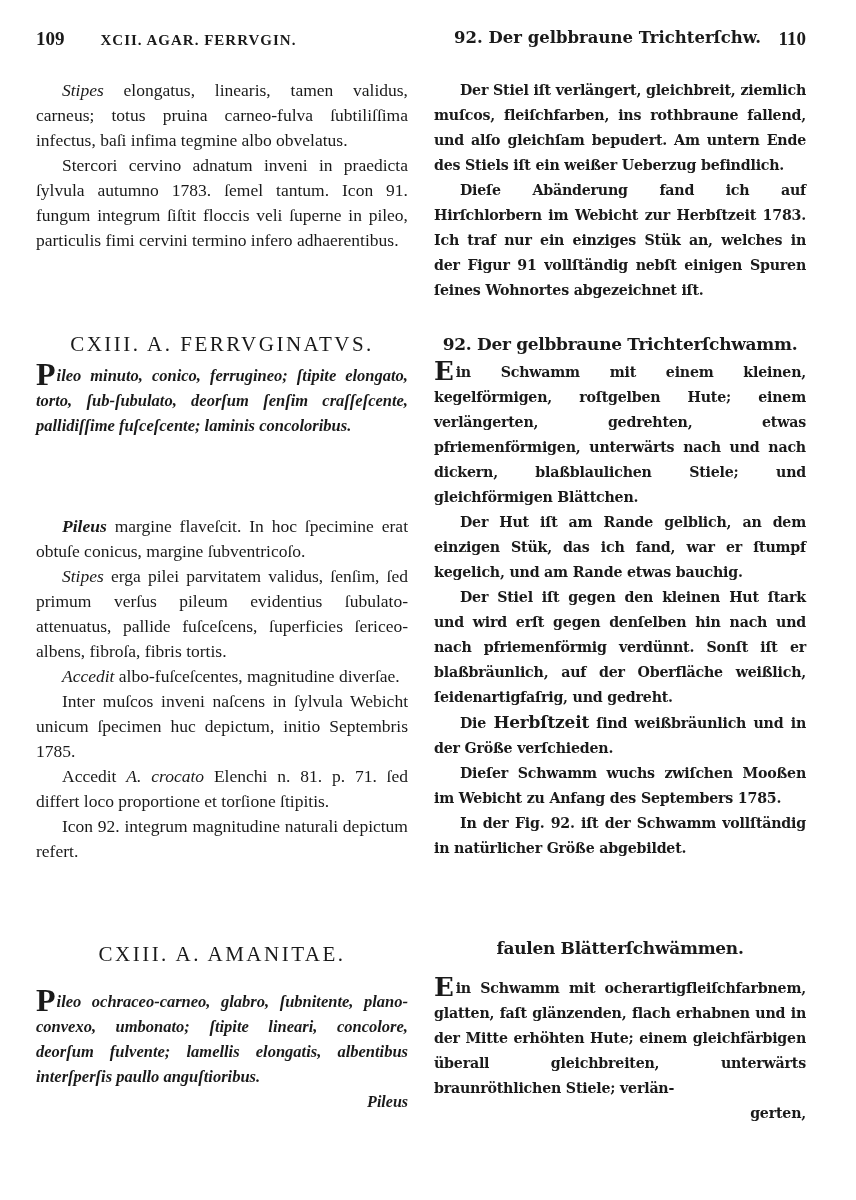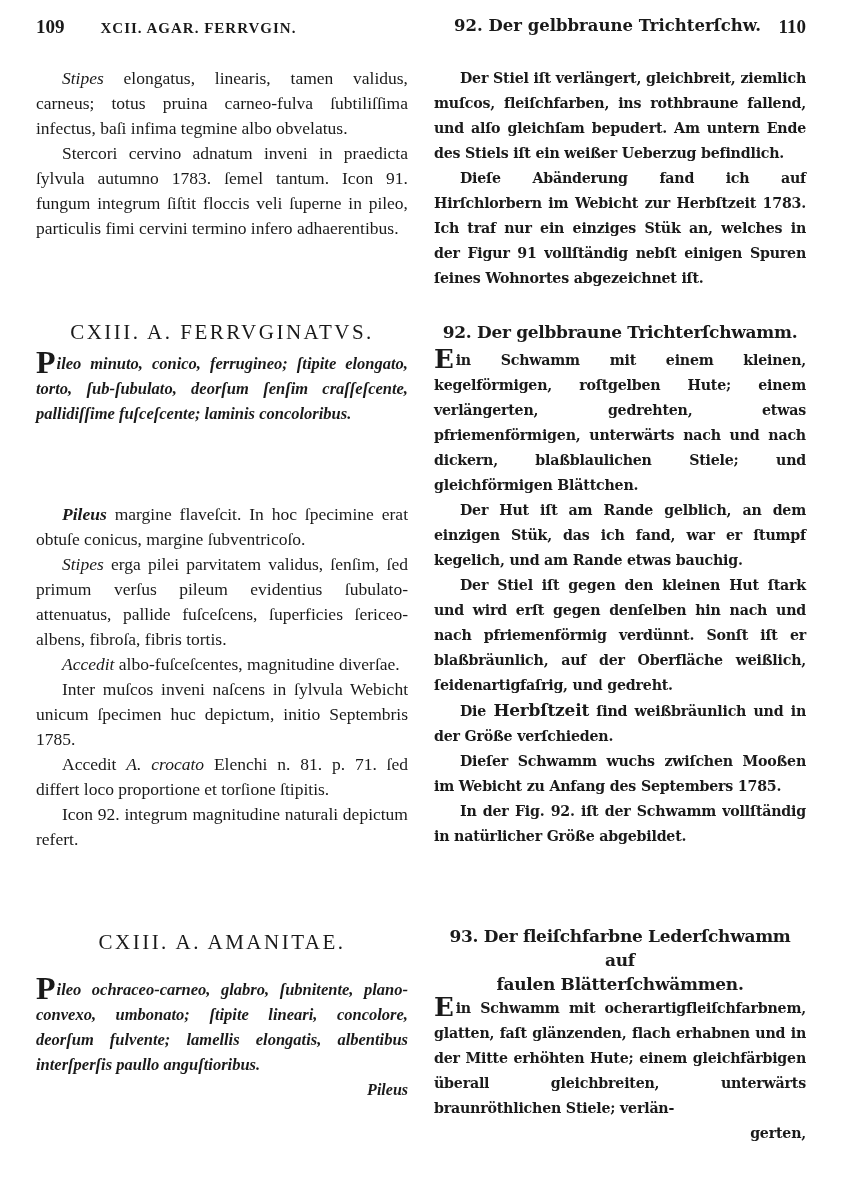--- a/index.html
+++ b/index.html
@@ -1,17 +1,17 @@
 <!DOCTYPE html>
 <html><head>
 <meta charset="utf-8">
 <style>
   html, body { margin: 0; padding: 0; background: #ffffff; }
   body { width: 856px; height: 1200px; position: relative; overflow: hidden; color: #1a1a1a; }
-  .page { position: absolute; top: 2px; width: 428px; height: 844px; box-sizing: border-box; }
+  .page { position: absolute; top: 14px; width: 428px; height: 844px; box-sizing: border-box; }
   .left { left: 0; }
   .right { left: 428px; }
 
   .latin { font-family: "Liberation Serif", "DejaVu Serif", serif; font-size: 17.5px; line-height: 25px; }
   .german { font-family: "DejaVu Serif", "Liberation Serif", serif; font-size: 14.2px; line-height: 25px; font-weight: bold; letter-spacing: -0.2px; }
 
   .running-head { position: absolute; top: 14px; font-weight: bold; }
   .left .running-head { left: 36px; right: 20px; font-family: "Liberation Serif", serif; font-size: 15px; letter-spacing: 1px; }
   .left .running-head .pg { font-size: 19px; margin-right: 36px; letter-spacing: 0; }
   .right .running-head { left: 26px; right: 50px; font-family: "DejaVu Serif", serif; font-size: 16.5px; display: flex; justify-content: space-between; text-align: center; }
@@ -84,18 +84,17 @@
     <div class="heading-de">92. Der gelbbraune Trichterſchwamm.</div>
     <p style="margin-top:4px;"><span class="dropcap-de">E</span><span>in Schwamm mit einem kleinen, kegelförmigen, roſtgelben Hute; einem verlängerten, gedrehten, etwas pfriemenförmigen, unterwärts nach und nach dickern, blaßblaulichen Stiele; und gleichförmigen Blättchen.</span></p>
     <p class="indent">Der Hut iſt am Rande gelblich, an dem einzigen Stük, das ich fand, war er ſtumpf kegelich, und am Rande etwas bauchig.</p>
     <p class="indent">Der Stiel iſt gegen den kleinen Hut ſtark und wird erſt gegen denſelben hin nach und nach pfriemenförmig verdünnt. Sonſt iſt er blaßbräunlich, auf der Oberfläche weißlich, ſeidenartigfaſrig, und gedreht.</p>
     <p class="indent"><span>Die </span><span class="lg">Herbſtzeit</span><span> ſind weißbräunlich und in der Größe verſchieden.</span></p>
     <p class="indent">Dieſer Schwamm wuchs zwiſchen Mooßen im Webicht zu Anfang des Septembers 1785.</p>
     <p class="indent">In der Fig. 92. iſt der Schwamm vollſtändig in natürlicher Größe abgebildet.</p>
   </div>
 
   <div class="block german" style="top:922px;">
-    <div class="heading-de">93. Der fleiſchfarbne Lederſchwamm auf</div>
     <div class="heading-de">faulen Blätterſchwämmen.</div>
-    <p style="margin-top:0;"><span class="dropcap-de">E</span><span>in Schwamm mit ocherartigfleiſchfarbnem, glatten, faſt glänzenden, flach erhabnen und in der Mitte erhöhten Hute; einem gleichfärbigen überall gleichbreiten, unterwärts braunröthlichen Stiele; verlän-</span></p>
+    <p style="margin-top:16px;"><span class="dropcap-de">E</span><span>in Schwamm mit ocherartigfleiſchfarbnem, glatten, faſt glänzenden, flach erhabnen und in der Mitte erhöhten Hute; einem gleichfärbigen überall gleichbreiten, unterwärts braunröthlichen Stiele; verlän-</span></p>
     <p class="catch">gerten,</p>
   </div>
 </div>
 
 </body></html>

